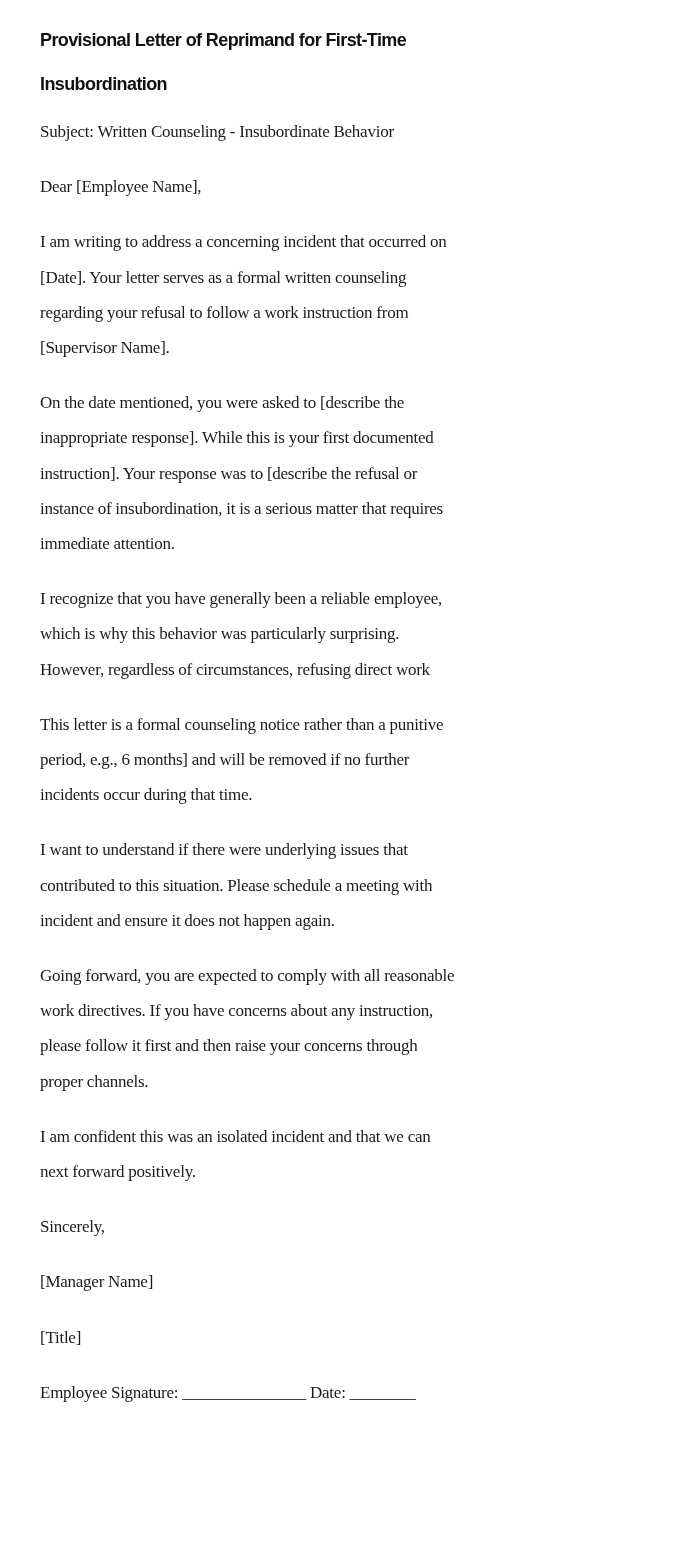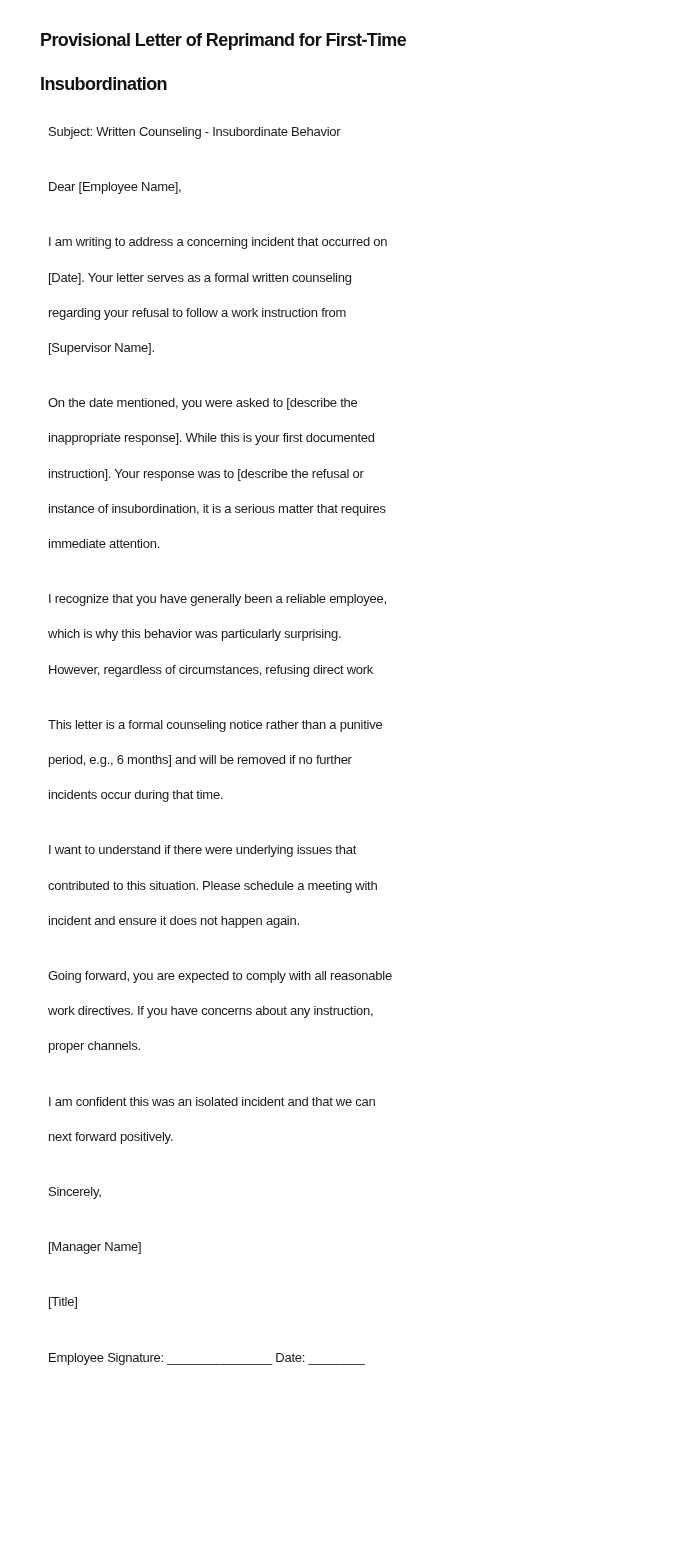--- a/index.html
+++ b/index.html
@@ -24,25 +24,26 @@
     .title {
       margin: 0;
       font-size: 18px;
       font-weight: bold;
       line-height: 44px;
       letter-spacing: -0.6px;
       color: #111111;
     }
     .title .line { display: block; white-space: nowrap; }
     .para {
-      margin: 8px;
-      font-size: 13px;
+      margin: 0;
+      font-size: 17px;
       line-height: 35.2px;
       letter-spacing: -0.25px;
       color: #1a1a1a;
+      font-family: Liberation Serif, serif;
     }
     .para .line { display: block; white-space: nowrap; }
     .subject { margin-top: 8px; }
     .gap { margin-top: 20px; }
   </style>
 </head>
 <body>
 
 <div class="page">
 
@@ -84,20 +85,21 @@
 
   <p class="para gap">
     <span class="line">I want to understand if there were underlying issues that</span>
     <span class="line">contributed to this situation. Please schedule a meeting with</span>
     <span class="line">incident and ensure it does not happen again.</span>
   </p>
 
   <p class="para gap">
     <span class="line">Going forward, you are expected to comply with all reasonable</span>
     <span class="line">work directives. If you have concerns about any instruction,</span>
+    <span class="line">please follow it first and then raise your concerns through</span>
     <span class="line">proper channels.</span>
   </p>
 
   <p class="para gap">
     <span class="line">I am confident this was an isolated incident and that we can</span>
     <span class="line">next forward positively.</span>
   </p>
 
   <p class="para gap">Sincerely,</p>
 

